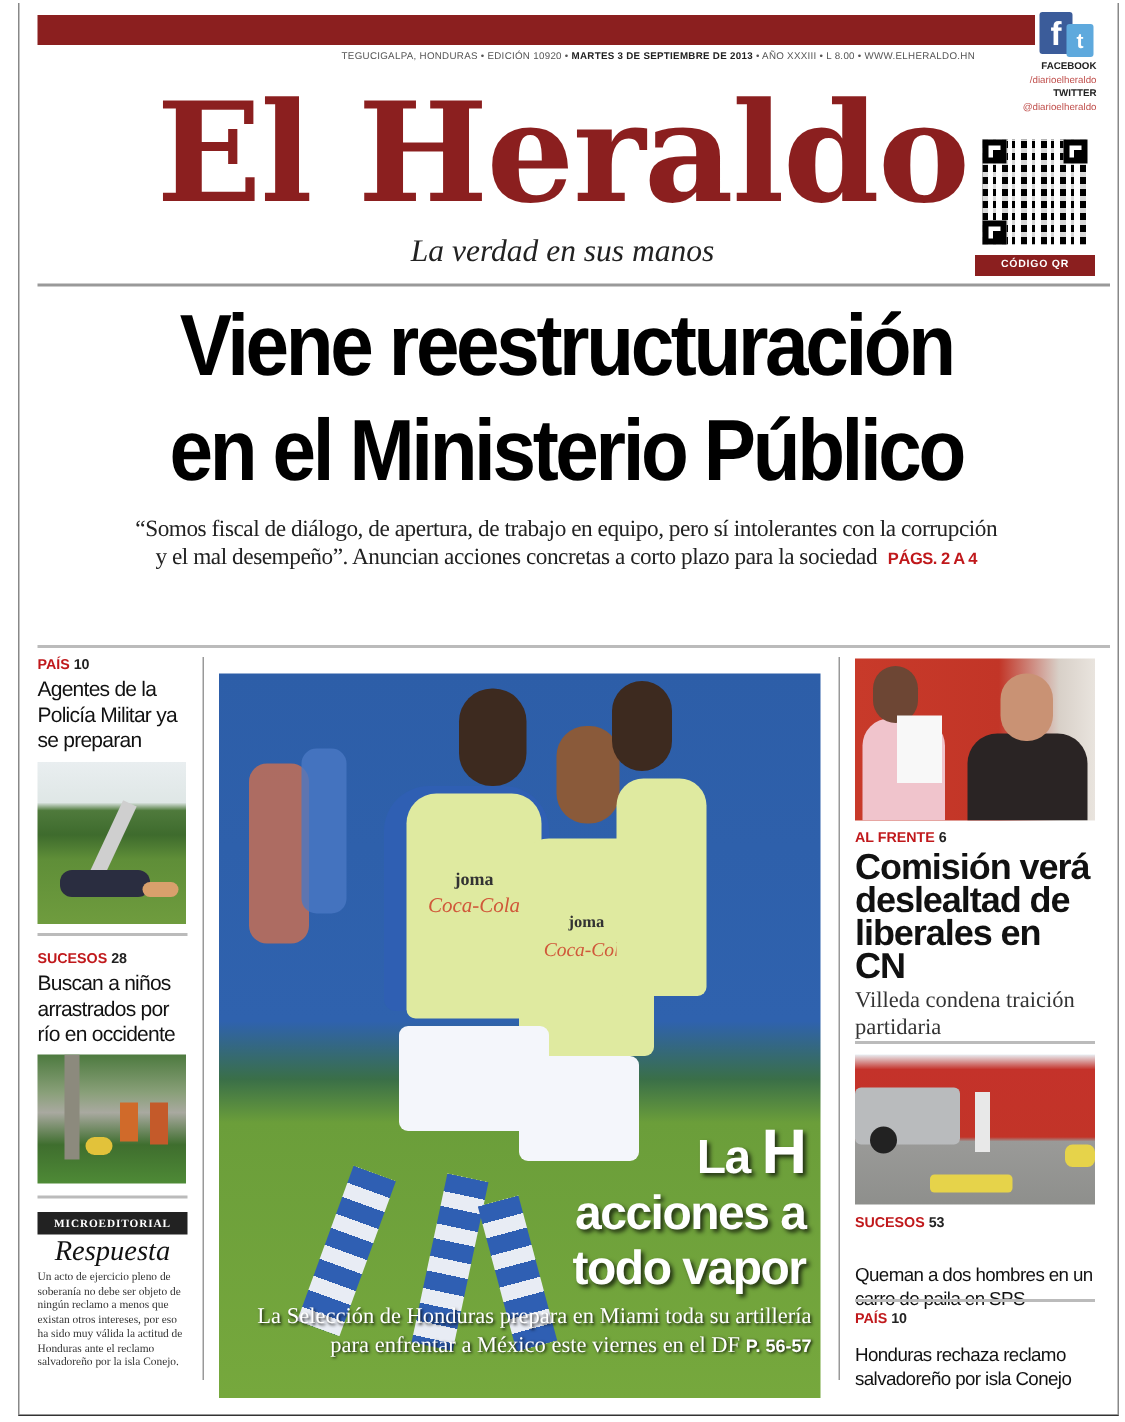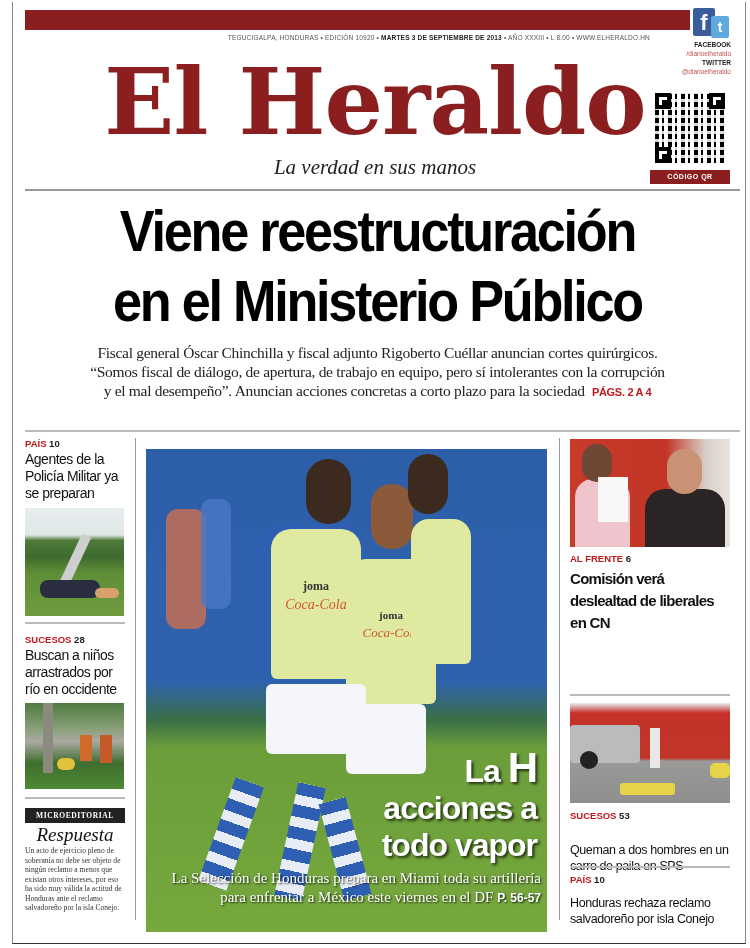--- a/index.html
+++ b/index.html
@@ -40,21 +40,21 @@
   .micro-title{position:absolute;left:25px;top:824px;width:100px;text-align:center;font-family:"Liberation Serif",serif;font-style:italic;font-size:19px;color:#111;}
   .micro-body{position:absolute;left:25px;top:846px;width:100px;font-family:"Liberation Serif",serif;font-size:7.6px;line-height:9.5px;color:#333;}
   .main-photo{position:absolute;left:146px;top:449px;width:401px;height:483px;overflow:hidden;
      background:linear-gradient(180deg,#2d5ea8 0%,#2f62ae 48%,#3a6f48 56%,#6b9e3a 62%,#76a83d 100%);}
   .player{position:absolute;}
   .cover-title{position:absolute;right:10px;top:300px;text-align:right;font-family:"Liberation Sans",sans-serif;font-weight:bold;color:#fff;font-size:32px;line-height:37px;letter-spacing:-1px;text-shadow:2px 2px 3px rgba(0,0,0,.7);margin-left:28px;}
   .cover-title .big{font-size:42px;}
   .cover-deck{position:absolute;right:6px;top:420px;width:380px;text-align:right;font-family:"Liberation Serif",serif;font-size:15px;line-height:19px;color:#fff;text-shadow:1px 1px 2px rgba(0,0,0,.85);}
   .cover-deck .pg{font-family:"Liberation Sans",sans-serif;font-weight:bold;font-size:12px;}
   .rcol{position:absolute;left:570px;width:160px;}
-  .rhead-big{font-family:"Liberation Sans",sans-serif;font-weight:bold;font-size:15px;line-height:22px;color:#111;letter-spacing:-.7px;}
+  .rhead-big{font-family:"Liberation Sans",sans-serif;font-weight:bold;font-size:24px;line-height:22px;color:#111;letter-spacing:-.7px;}
   .rsub{font-family:"Liberation Serif",serif;font-size:15px;line-height:18px;color:#333;}
   .rhead-sm{font-family:"Liberation Sans",sans-serif;font-size:12.5px;line-height:16px;color:#111;letter-spacing:-.4px;}
 </style>
 </head>
 <body>
 
 <div class="frame"></div>
 
 <div class="topbar"></div>
 <div class="dateline"><span>TEGUCIGALPA, HONDURAS • EDICIÓN 10920 • </span><b>MARTES 3 DE SEPTIEMBRE DE 2013</b><span> • AÑO XXXIII • L 8.00 • WWW.ELHERALDO.HN</span></div>
@@ -79,21 +79,20 @@
   <div class="fp" style="right:0;top:0"></div>
   <div class="fp" style="left:0;bottom:0"></div>
 </div>
 <div class="qr-label">CÓDIGO QR</div>
 
 <div class="headline">
   <div>Viene reestructuración</div>
   <div>en el Ministerio Público</div>
 </div>
 <div class="deck">
-  <div>Fiscal general Óscar Chinchilla y fiscal adjunto Rigoberto Cuéllar anuncian cortes quirúrgicos.</div>
   <div>“Somos fiscal de diálogo, de apertura, de trabajo en equipo, pero sí intolerantes con la corrupción</div>
   <div><span>y el mal desempeño”. Anuncian acciones concretas a corto plazo para la sociedad</span>&nbsp; <span class="pags">PÁGS. 2 A 4</span></div>
 </div>
 <div class="sec-rule"></div>
 
 <div class="lcol" style="top:438px">
   <div class="kicker"><span>PAÍS</span> <span class="pg">10</span></div>
   <div class="lhead">Agentes de la Policía Militar ya se preparan</div>
 </div>
 <div class="photo" style="left:25px;top:508px;width:99px;height:108px;background:linear-gradient(180deg,#e9eef0 0%,#dfe7e6 25%,#4f7a3c 30%,#3e6b2d 45%,#5f8e38 60%,#6f9c3e 100%);">
@@ -161,20 +160,21 @@
 <div class="photo" style="left:570px;top:439px;width:160px;height:108px;background:linear-gradient(90deg,#c83a2a 0%,#c23527 60%,#d8d0c8 85%,#e9e4de 100%);">
   <div style="position:absolute;left:5px;top:40px;width:55px;height:68px;background:#f0c4cc;border-radius:18px 18px 0 0;"></div>
   <div style="position:absolute;left:12px;top:5px;width:30px;height:38px;background:#6d4634;border-radius:15px;"></div>
   <div style="position:absolute;left:28px;top:38px;width:30px;height:45px;background:#f8f8f8;"></div>
   <div style="position:absolute;left:75px;top:50px;width:80px;height:58px;background:#2a2424;border-radius:20px 20px 0 0;"></div>
   <div style="position:absolute;left:97px;top:10px;width:35px;height:45px;background:#c99274;border-radius:17px;"></div>
 </div>
 <div class="rcol" style="top:553px">
   <div class="kicker"><span>AL FRENTE</span> <span class="pg">6</span></div>
   <div class="rhead-big" style="margin-top:4px">Comisión verá deslealtad de liberales en CN</div>
+  <div class="rsub" style="margin-top:2px">Villeda condena traición partidaria</div>
 </div>
 <div class="thin-rule" style="left:570px;top:694px;width:160px;"></div>
 
 <div class="photo" style="left:570px;top:703px;width:160px;height:100px;background:linear-gradient(180deg,#e8eef2 0%,#c4322a 10%,#c23428 55%,#9a9a98 58%,#8e8f8c 100%);">
   <div style="position:absolute;left:0;top:22px;width:70px;height:38px;background:#b9bbbd;border-radius:4px;"></div>
   <div style="position:absolute;left:10px;top:48px;width:18px;height:18px;background:#222;border-radius:50%;"></div>
   <div style="position:absolute;left:80px;top:25px;width:10px;height:40px;background:#e8e8e8;"></div>
   <div style="position:absolute;left:50px;top:80px;width:55px;height:12px;background:#e6d34a;border-radius:3px;"></div>
   <div style="position:absolute;left:140px;top:60px;width:20px;height:15px;background:#e6d34a;border-radius:5px;"></div>
 </div>

